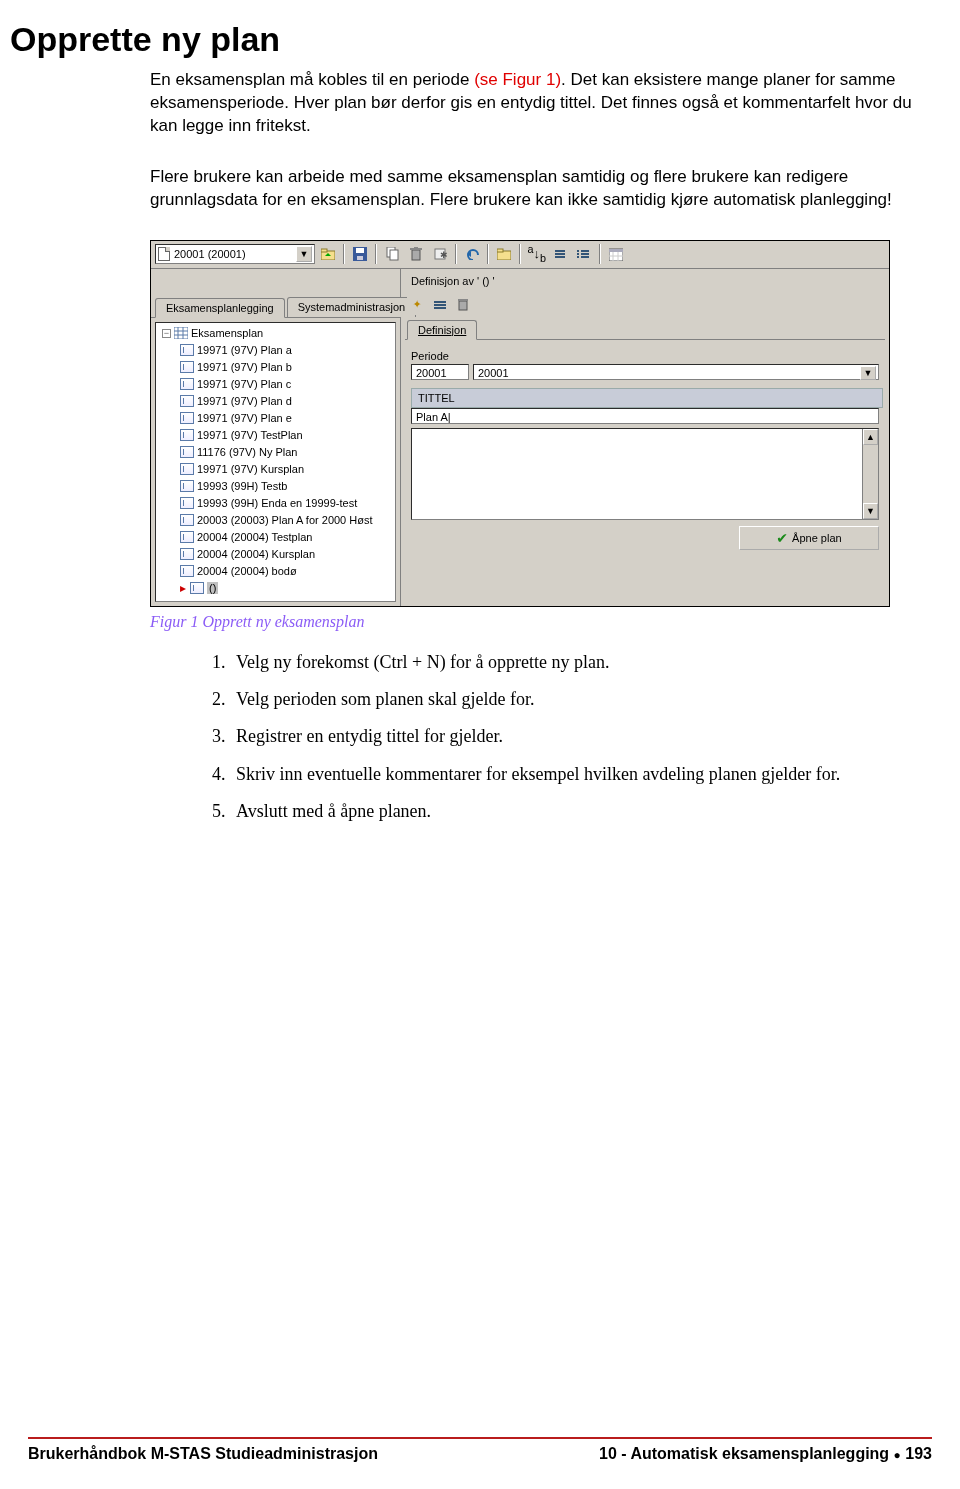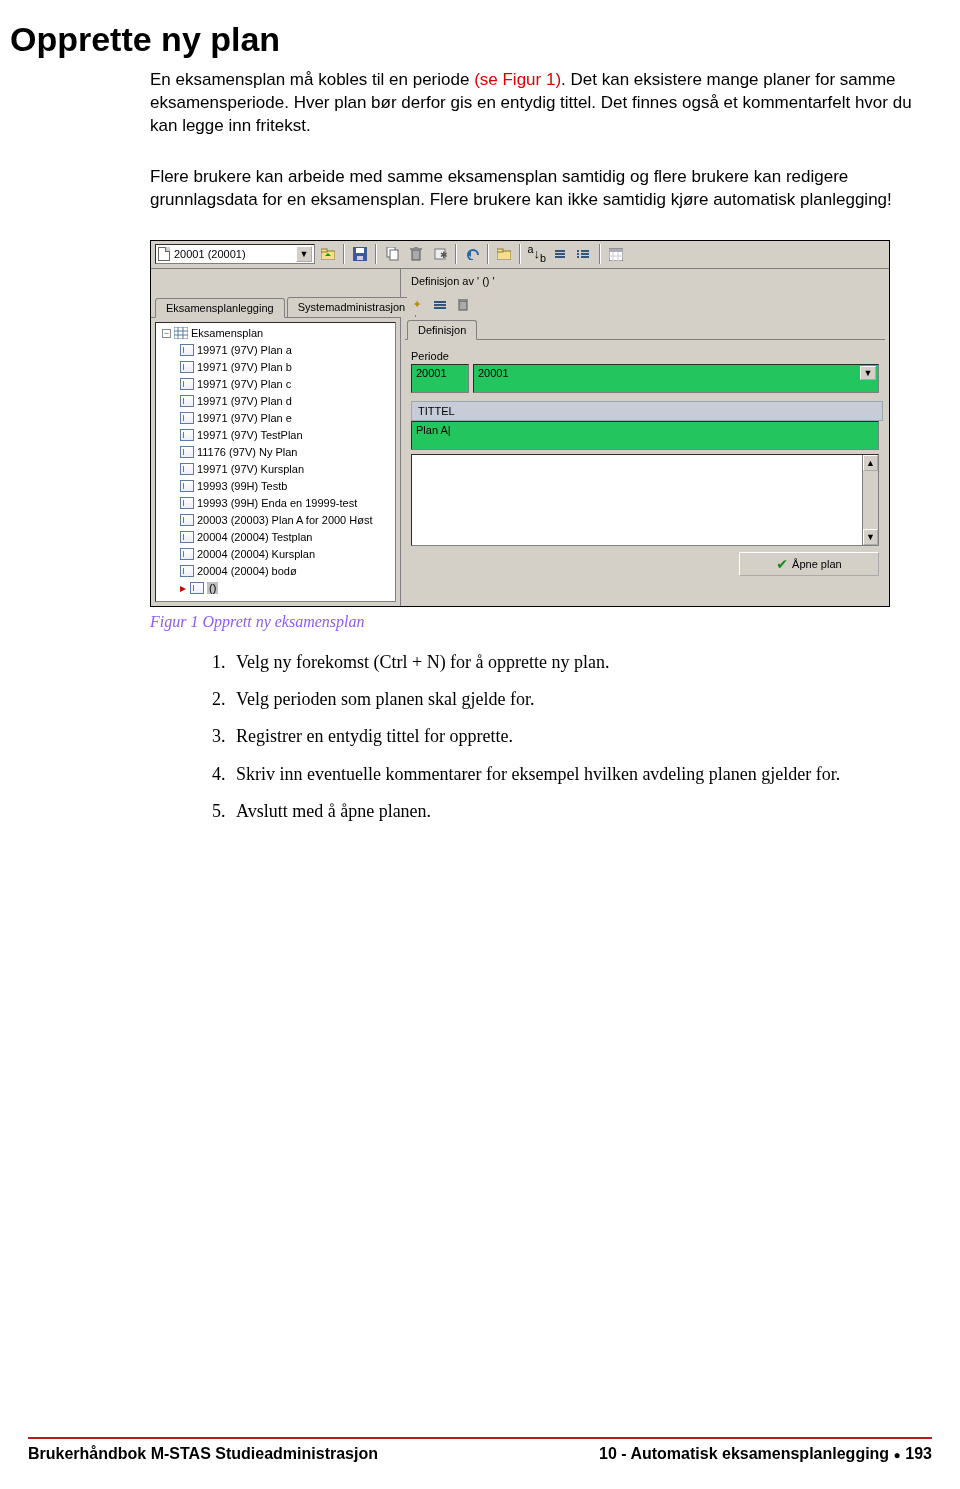--- a/index.html
+++ b/index.html
@@ -177,22 +177,22 @@
     background: #d4d0c8;
     padding: 2px 2px;
   }
   .subline { font-size:11px; padding: 4px 4px 0 4px; }
 
   .period-row {
     display:flex; align-items:center;
     padding: 2px 4px 4px 4px; gap:4px;
   }
   .field {
-    background:#22c55e; border: 1px inset #808080;
-    height: 29px; padding: 2px 4px; font-size: 11px;
+    background:#ffffff; border: 1px inset #808080;
+    height: 16px; padding: 2px 4px; font-size: 11px;
   }
   .field.small { width: 58px; }
   .field.grow { flex:1; }
   .field .arrow {
     float:right; width:16px; height:14px;
     background:#d4d0c8; border:1px outset #fff;
     display:flex; align-items:center; justify-content:center; font-size:9px; margin: -1px -2px 0 0;
   }
   .label-hdr { background:#c8ccd8; padding: 3px 6px; font-size:11px; border:1px solid #9aa; margin: 4px 0 0 4px; }
   .tfield { margin: 0 4px 4px 4px; }
@@ -413,21 +413,21 @@
               <line x1="0" y1="8" x2="12" y2="8" stroke="#357" stroke-width="2"></line>
             </svg>
         </div>
         <div class="tbtn">
           <svg width="10" height="12">
               <rect x="1" y="2" width="8" height="9" fill="#aaa" stroke="#555"></rect>
               <rect x="0" y="0" width="10" height="2" fill="#888"></rect>
             </svg>
         </div>
       </div>
-      <div class="tabs" style="padding-left:2px;">
+      <div class="tabs" style="padding-left:2px;text-decoration:underline;">
         <div class="tab active">Definisjon</div>
       </div>
       <div class="panel">
         <div class="subline">Periode</div>
         <div class="period-row">
           <div class="field small">20001</div>
           <div class="field grow">
             <span>20001</span>
             <span class="arrow">▼</span>
           </div>
@@ -447,21 +447,21 @@
       </div>
     </div>
   </div>
 </div>
 
 <div class="fig-caption">Figur 1 Opprett ny eksamensplan</div>
 
 <ol class="steps">
   <li>Velg ny forekomst (Ctrl + N) for å opprette ny plan.</li>
   <li>Velg perioden som planen skal gjelde for.</li>
-  <li>Registrer en entydig tittel for opprette.</li>
+  <li>Registrer en entydig tittel for gjelder.</li>
   <li>Skriv inn eventuelle kommentarer for eksempel hvilken avdeling planen gjelder for.</li>
   <li>Avslutt med å åpne planen.</li>
 </ol>
 
 <div class="footer">
   <span>Brukerhåndbok M-STAS Studieadministrasjon</span>
   <span>
     <span>10 - Automatisk eksamensplanlegging</span> <span class="bullet">●</span> <span>193</span>
   </span>
 </div>

